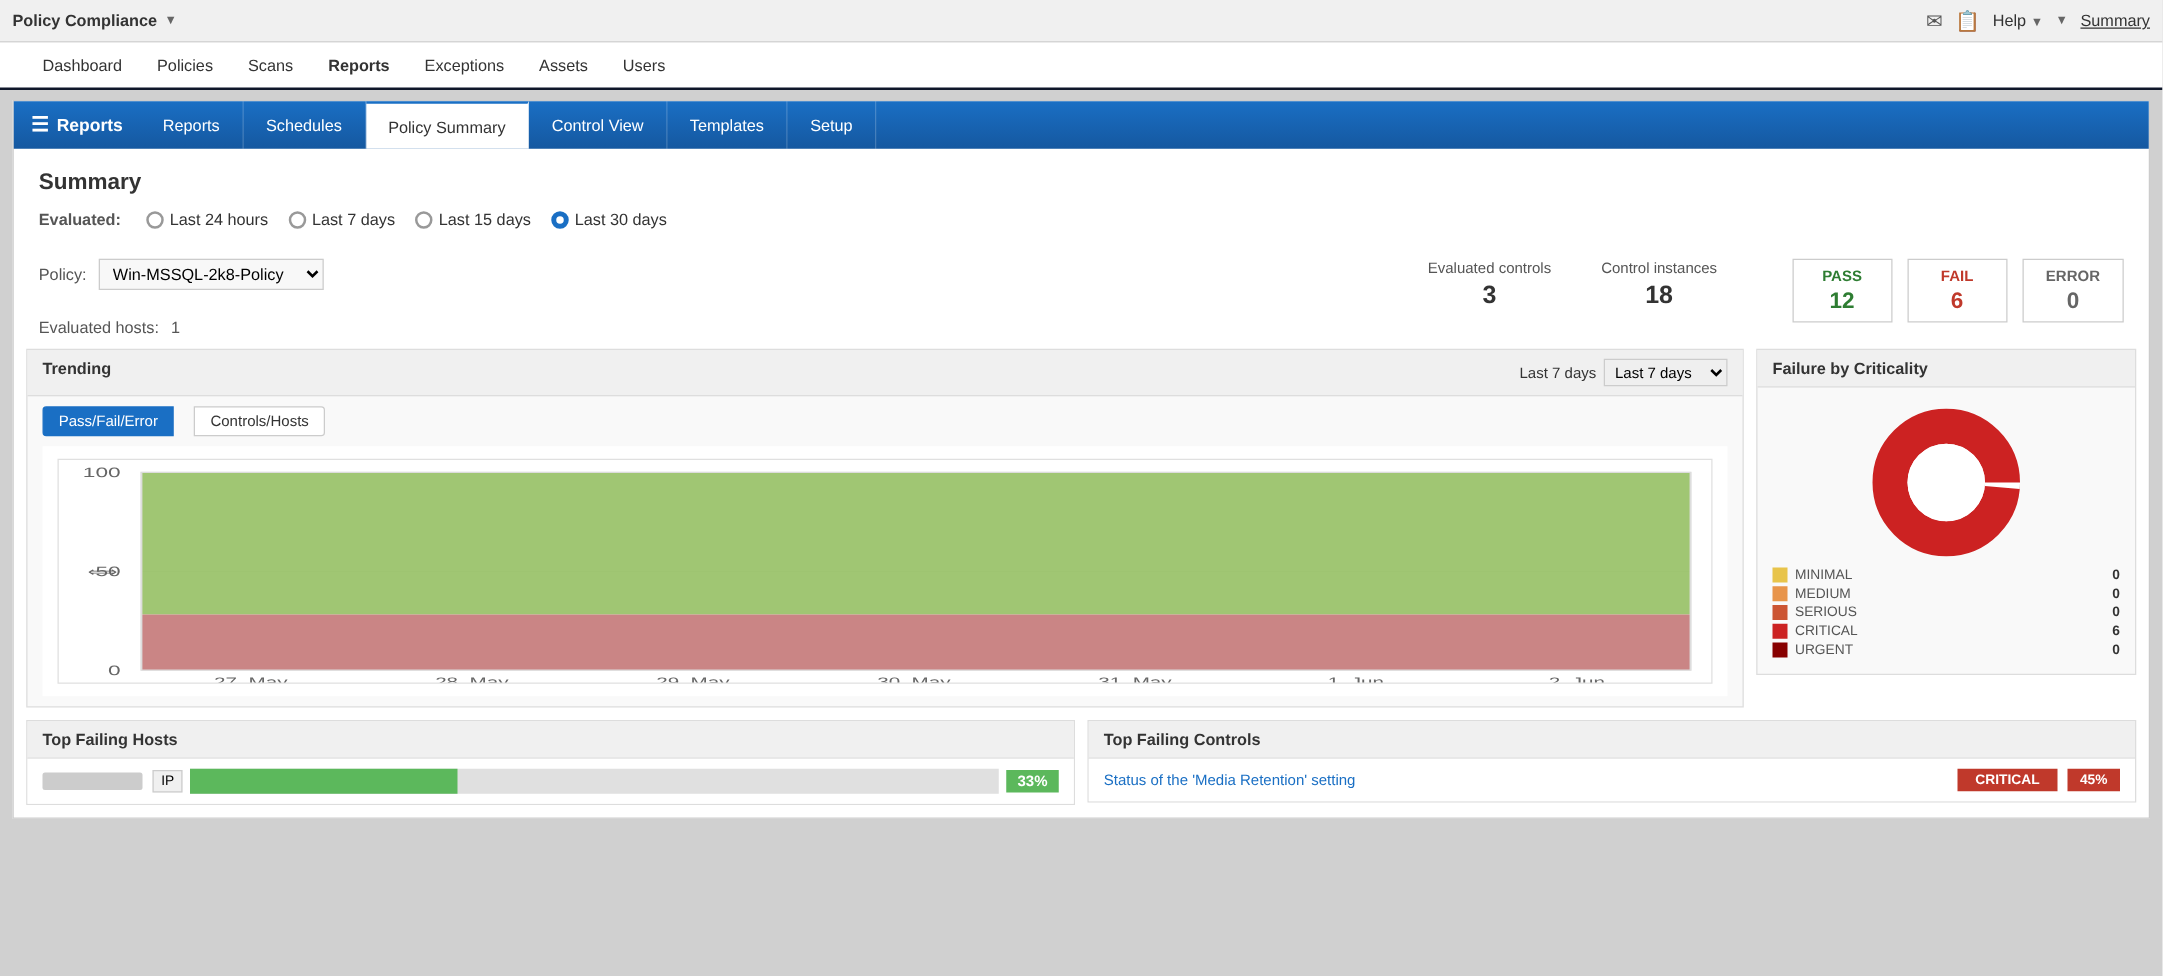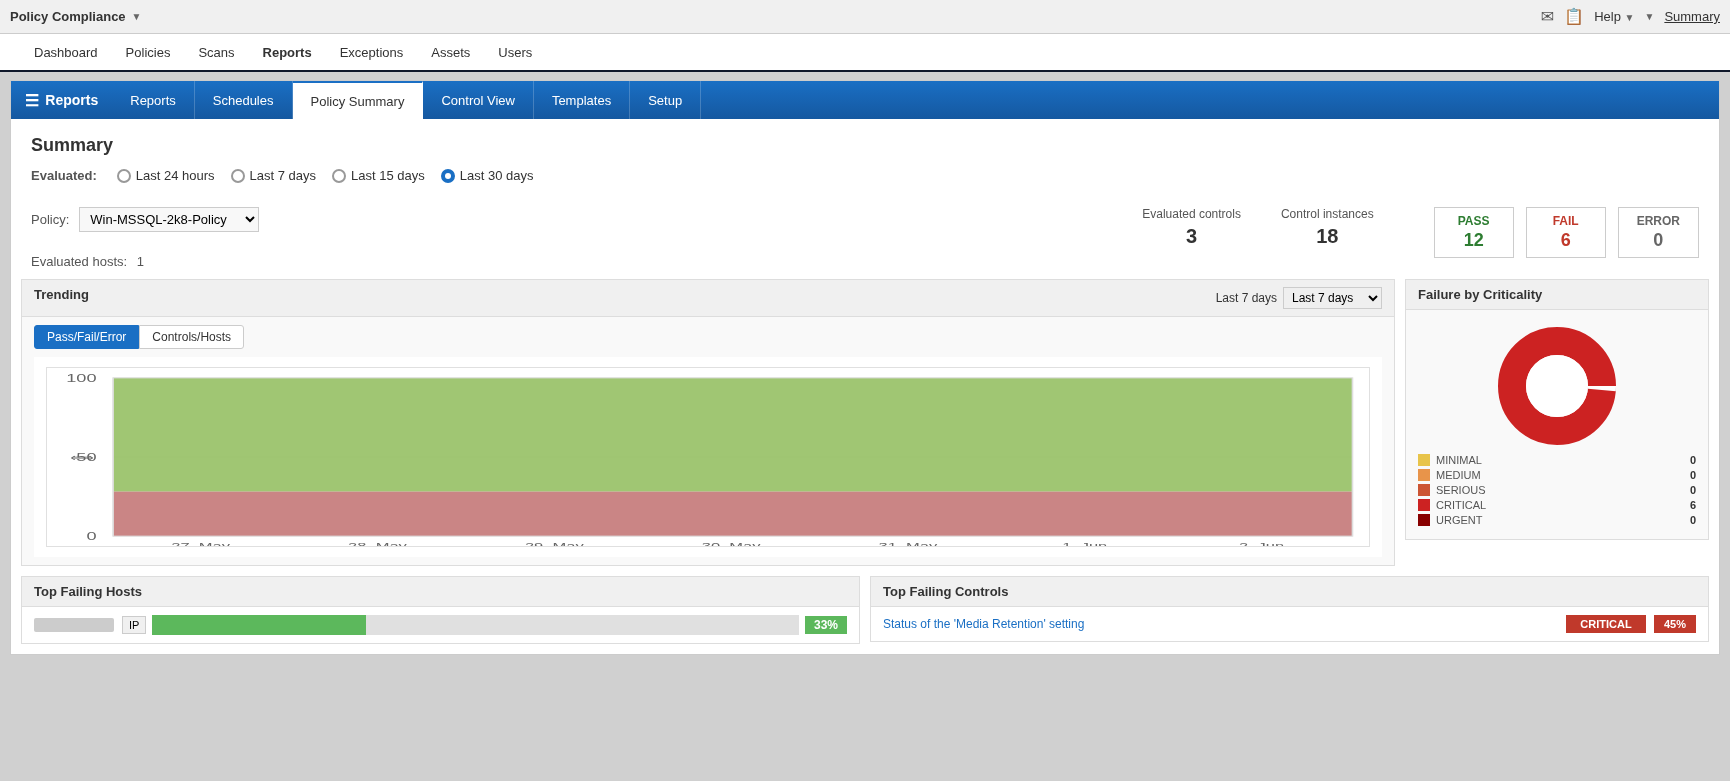--- a/index.html
+++ b/index.html
@@ -111,21 +111,21 @@
     
     .panel-box { border: 1px solid #ddd; background: #f9f9f9; }
     .panel-header {
       display: flex; justify-content: space-between;
       padding: 7px 12px; background: #f0f0f0; border-bottom: 1px solid #ddd;
       font-size: 13px; font-weight: bold;
     }
     .panel-header-right { display: flex; align-items: center; gap: 6px; font-weight: normal; font-size: 12px; }
     .period-select { font-size: 12px; border: 1px solid #ccc; padding: 2px 4px; cursor: pointer; }
 
-    .chart-tabs { display: flex; padding: 8px 12px 0; gap: 0; }
+    .chart-tabs { display: flex; padding: 8px 12px 0; gap: 16px; }
     .chart-tab {
       padding: 4px 12px; font-size: 12px; cursor: pointer;
       border: 1px solid #ccc; background: #fff; color: #333;
     }
     .chart-tab.active {
       background: #1a6fc4; color: #fff; border-color: #1a6fc4;
     }
     .chart-tab:first-child { border-radius: 3px 0 0 3px; }
     .chart-tab:last-child { border-radius: 0 3px 3px 0; }
 

